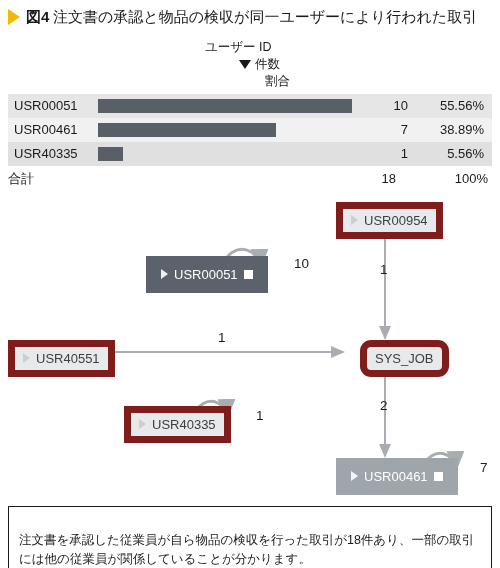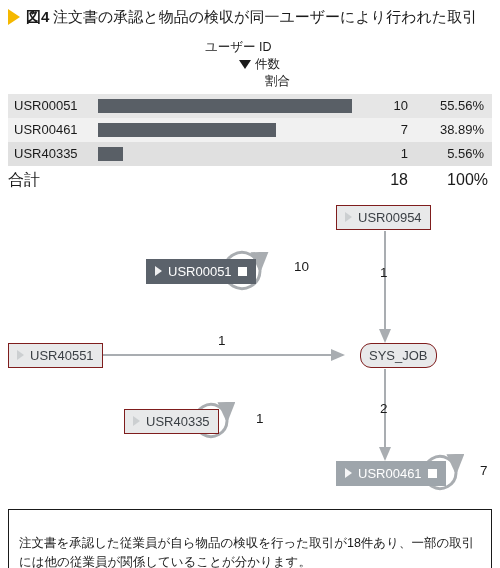--- a/index.html
+++ b/index.html
@@ -18,27 +18,27 @@
   .thead .sort-tri { display:inline-block; width:0;height:0;border-left:6px solid transparent;border-right:6px solid transparent;border-top:9px solid #1a1a1a; margin-right:4px; vertical-align:-1px;}
   .row { display: flex; align-items: center; height: 24px; }
   .row.alt0 { background: #e6e6e6; }
   .row.alt1 { background: #f1f1f1; }
   .row.alt2 { background: #e0e0e0; }
   .row .c-user { width: 90px; padding-left: 6px; font-size: 13px; }
   .row .c-bar  { flex: 1 1 auto; height: 14px; position: relative; }
   .row .c-bar .bar { position:absolute; left:0; top:0; bottom:0; background:#595f66; }
   .row .c-count { width: 60px; text-align: right; padding-right:4px; }
   .row .c-ratio { width: 80px; text-align: right; padding-right:8px; }
-  .total { display:flex; align-items:center; font-size:16px; padding-top:4px; }
+  .total { display:flex; align-items:center; font-size:13px; padding-top:4px;gap:12px; }
   .total .c-user { width: 90px; }
   .total .c-bar  { flex:1 1 auto; }
   .total .c-count{ width:60px; text-align:right; padding-right:4px;}
   .total .c-ratio{ width:80px; text-align:right; padding-right:4px;}
   .diagram { position: relative; width: 484px; height: 300px; margin-top: 4px; }
-  .node { position: absolute; display:flex; align-items:center; gap:6px; padding: 4px 8px; font-size: 13px; border:1px solid #7f1d1d; }
+  .node { position: absolute; display:flex; align-items:center; gap:6px; padding: 4px 8px; font-size: 13px; border:7px solid #7f1d1d; }
   .node.light { background:#e8e9ea; color:#3a3f44; }
   .node.dark  { background:#5b626b; color:#fff; border-color:#5b626b; }
   .node.mid   { background:#9ea5ab; color:#fff; border-color:#9ea5ab; }
   .node .p-tri { width:0;height:0;border-top:5px solid transparent;border-bottom:5px solid transparent;border-left:7px solid currentColor; opacity:.9;}
   .node.light .p-tri { border-left-color:#c9ccce; }
   .node .stop { width:9px;height:9px;background:#fff; border:1px solid rgba(255,255,255,.8);}
   .edge-label { position:absolute; font-size:13.5px; color:#1a1a1a; }
   .caption-box { border:1px solid #1a1a1a; padding:24px 10px; font-size:12.5px; line-height:1.55; margin-top:8px; }
   svg.edges { position:absolute; left:0; top:0; width:100%; height:100%; }
 </style>

